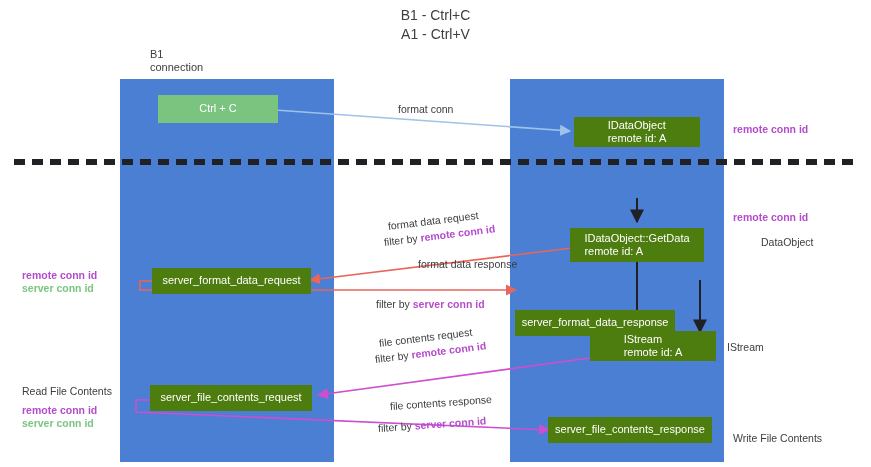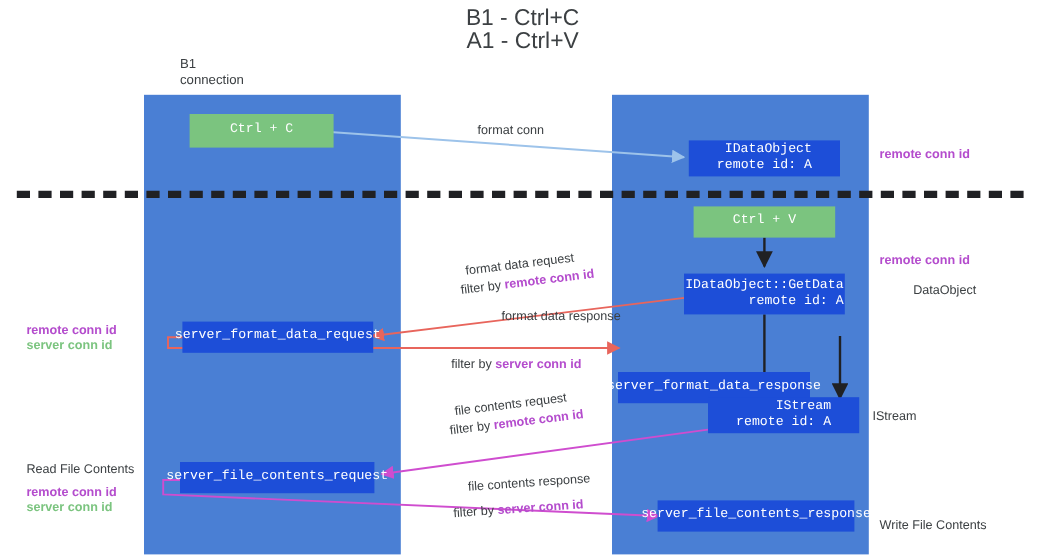--- a/index.html
+++ b/index.html
@@ -6,42 +6,41 @@
   body{
     width:871px;height:467px;position:relative;overflow:hidden;
     font-family:"Liberation Sans","DejaVu Sans",sans-serif;
     color:#3c4043;
   }
   #stage{position:absolute;inset:0;}
 
   
   .title{
     position:absolute;left:0;top:6px;width:871px;text-align:center;
-    font-size:19px;line-height:19px;color:#3c4043;white-space:pre;
+    font-size:14px;line-height:19px;color:#3c4043;white-space:pre;
   }
 
   
   .lane-head{
     position:absolute;font-size:11px;line-height:13px;
     color:#3c4043;white-space:pre;
   }
 
   
   .lane{position:absolute;background:#4a7fd4;}
 
   
   .node{
     position:absolute;box-sizing:border-box;
     display:flex;flex-direction:column;align-items:center;justify-content:center;
-    color:#ffffff;font-size:11px;line-height:13.5px;text-align:right;
+    color:#ffffff;font-size:11px;line-height:13.5px;text-align:left;
     white-space:pre;
-    font-family:Liberation Mono, monospace;
   }
   .node.green{background:#7bc47f;}
-  .node.orange{background:#1d4ed8;}
+  .node.orange{background:#4d7c0f;}
 
   
   .ann{
     position:absolute;font-size:10.5px;line-height:13px;white-space:pre;
     font-weight:bold;
   }
   .ann.plain{font-weight:normal;color:#3c4043;}
   .purple{color:#b44ccd;}
   .green-t{color:#7bc47f;}
 
@@ -102,21 +101,20 @@
     <path d="M590,358 L318,395" stroke="#cf4dcf" stroke-width="1.6" fill="none" marker-end="url(#ah-mag)"></path>
 
     <path d="M155,400 L136,400 L136,412 L549,430" stroke="#cf4dcf" stroke-width="1.6" fill="none" marker-end="url(#ah-mag)"></path>
   </svg>
 
   <div class="node green" style="left:158px;top:95px;width:120px;height:28px;">Ctrl + C</div>
 
   <div class="node orange" style="left:574px;top:117px;width:126px;height:30px;">IDataObject
 remote id: A</div>
 
-  <div class="node green" style="left:578px;top:172px;width:118px;height:26px;">Ctrl + V</div>
 
   <div class="node orange" style="left:570px;top:228px;width:134px;height:34px;">IDataObject::GetData
 remote id: A</div>
 
   <div class="node orange" style="left:152px;top:268px;width:159px;height:26px;">server_format_data_request</div>
 
   <div class="node orange" style="left:515px;top:278px;width:160px;height:26px;margin-top:32px;">server_format_data_response</div>
 
   <div class="node orange" style="left:590px;top:331px;width:126px;height:30px;">IStream
 remote id: A</div>

